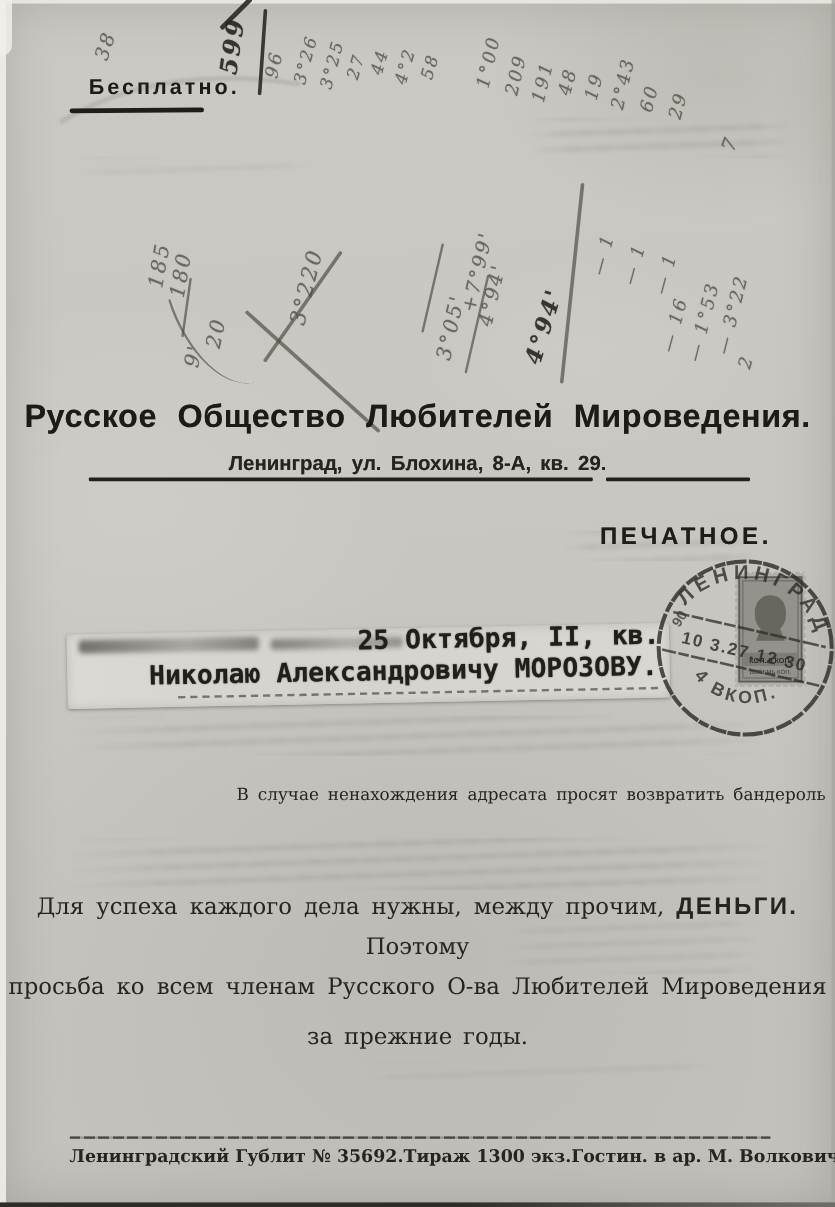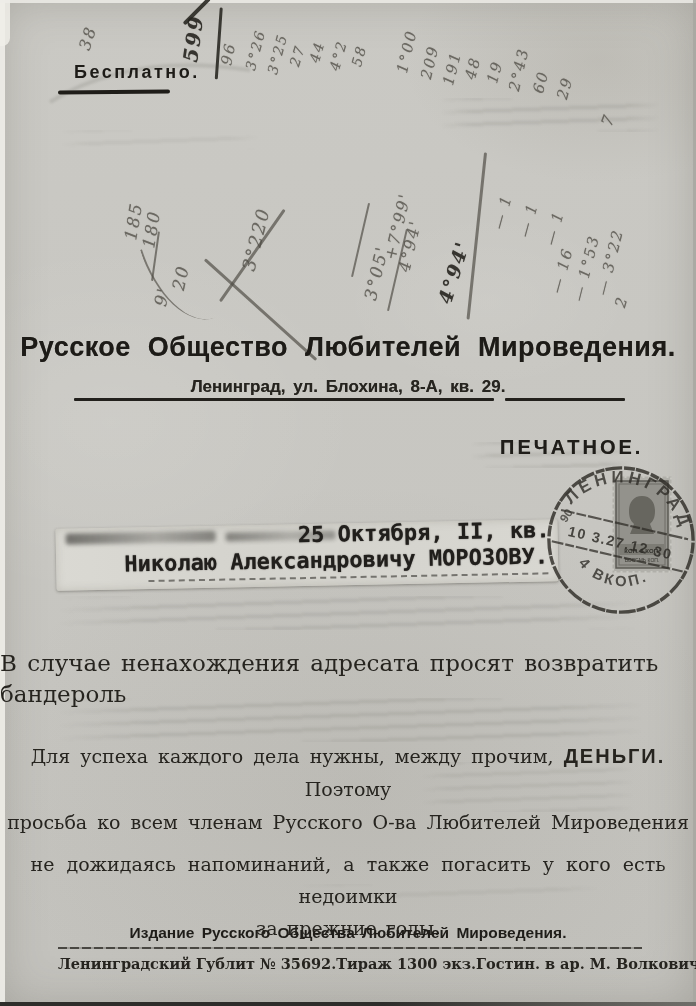--- a/index.html
+++ b/index.html
@@ -17,21 +17,21 @@
   .abs{position:absolute;}
   
   .free-label{font-weight:bold;font-size:18px;letter-spacing:2.5px;color:#1d1b17;}
   .free-underline{height:3.5px;background:#1f1d19;transform:rotate(-.4deg);border-radius:2px;}
   .title{width:696px;text-align:center;font-weight:bold;font-size:27px;letter-spacing:.5px;word-spacing:9px;color:#1d1b17;}
   .subtitle{width:696px;text-align:center;font-weight:bold;font-size:17px;word-spacing:3px;color:#242登21f;}
   .subtitle,.pechatnoe,.title{text-shadow:0 0 .5px rgba(30,28,24,.6);}
   .rule{height:3px;background:#22201c;border-radius:1px;}
   .pechatnoe{font-weight:bold;font-size:20px;letter-spacing:3px;color:#1f1d19;}
   .serif{font-family:"DejaVu Serif",serif;}
-  .notice{width:688px;text-align:left;font-size:23px;line-height:31px;word-spacing:3px;}
+  .notice{width:688px;text-align:right;font-size:14px;line-height:31px;word-spacing:3px;}
   .appeal{width:696px;text-align:center;font-size:19px;line-height:33px;word-spacing:4px;}
   .money{font-family:"Liberation Sans",sans-serif;font-weight:bold;font-size:20px;letter-spacing:2px;text-align:center;}
   .bold-line{width:696px;text-align:center;font-weight:bold;font-size:17.5px;word-spacing:4px;letter-spacing:.3px;color:#1d1b17;}
   .p3{width:696px;text-align:center;font-size:19px;line-height:32px;word-spacing:6px;}
   .edition{width:696px;text-align:center;font-weight:bold;font-size:15.5px;word-spacing:3px;color:#1f1d19;}
   .thin-rule{height:1.5px;background:repeating-linear-gradient(90deg,rgba(42,40,35,.8) 0 9px,rgba(42,40,35,.25) 9px 12px);}
   .footer-line{width:584px;display:flex;justify-content:space-between;font-family:"DejaVu Serif",serif;font-weight:bold;font-size:14.5px;white-space:nowrap;}
   
   .hw{position:absolute;font-family:"DejaVu Serif",serif;font-style:italic;color:#56534c;opacity:.82;
       letter-spacing:2px;transform-origin:0 50%;white-space:nowrap;text-shadow:0 0 1px rgba(86,83,76,.55);}
@@ -186,25 +186,23 @@
 
   <div class="abs serif notice" style="left:0;top:648px;">
     <div>В случае ненахождения адресата просят возвратить бандероль</div>
   </div>
 
   <div class="abs serif appeal" style="left:0;top:740px;">
     <div><span>Для успеха каждого дела нужны, между прочим,</span> <span class="money">ДЕНЬГИ.</span> <span>Поэтому</span></div>
     <div>просьба ко всем членам Русского О-ва Любителей Мироведения</div>
   </div>
   <div class="abs serif p3" style="left:0;top:848px;">
-    <div>не дожидаясь напоминаний, а также погасить у кого есть недоимки</div>
     <div style="word-spacing:3px;">за прежние годы.</div>
   </div>
 
-  <div class="abs edition" style="left:0;top:924px;">Издание Русского Общества Любителей Мироведения.</div>
   <div class="abs thin-rule" style="left:58px;top:947px;width:584px;"></div>
   <div class="abs footer-line" style="left:58px;top:955px;">
     <span>Ленинградский Гублит № 35692.</span>
     <span>Тираж 1300 экз.</span>
     <span>Гостин. в ар. М. Волковича. Ул. 3 Июля, 60.</span>
   </div>
 
 </div>
 
 </body></html>

